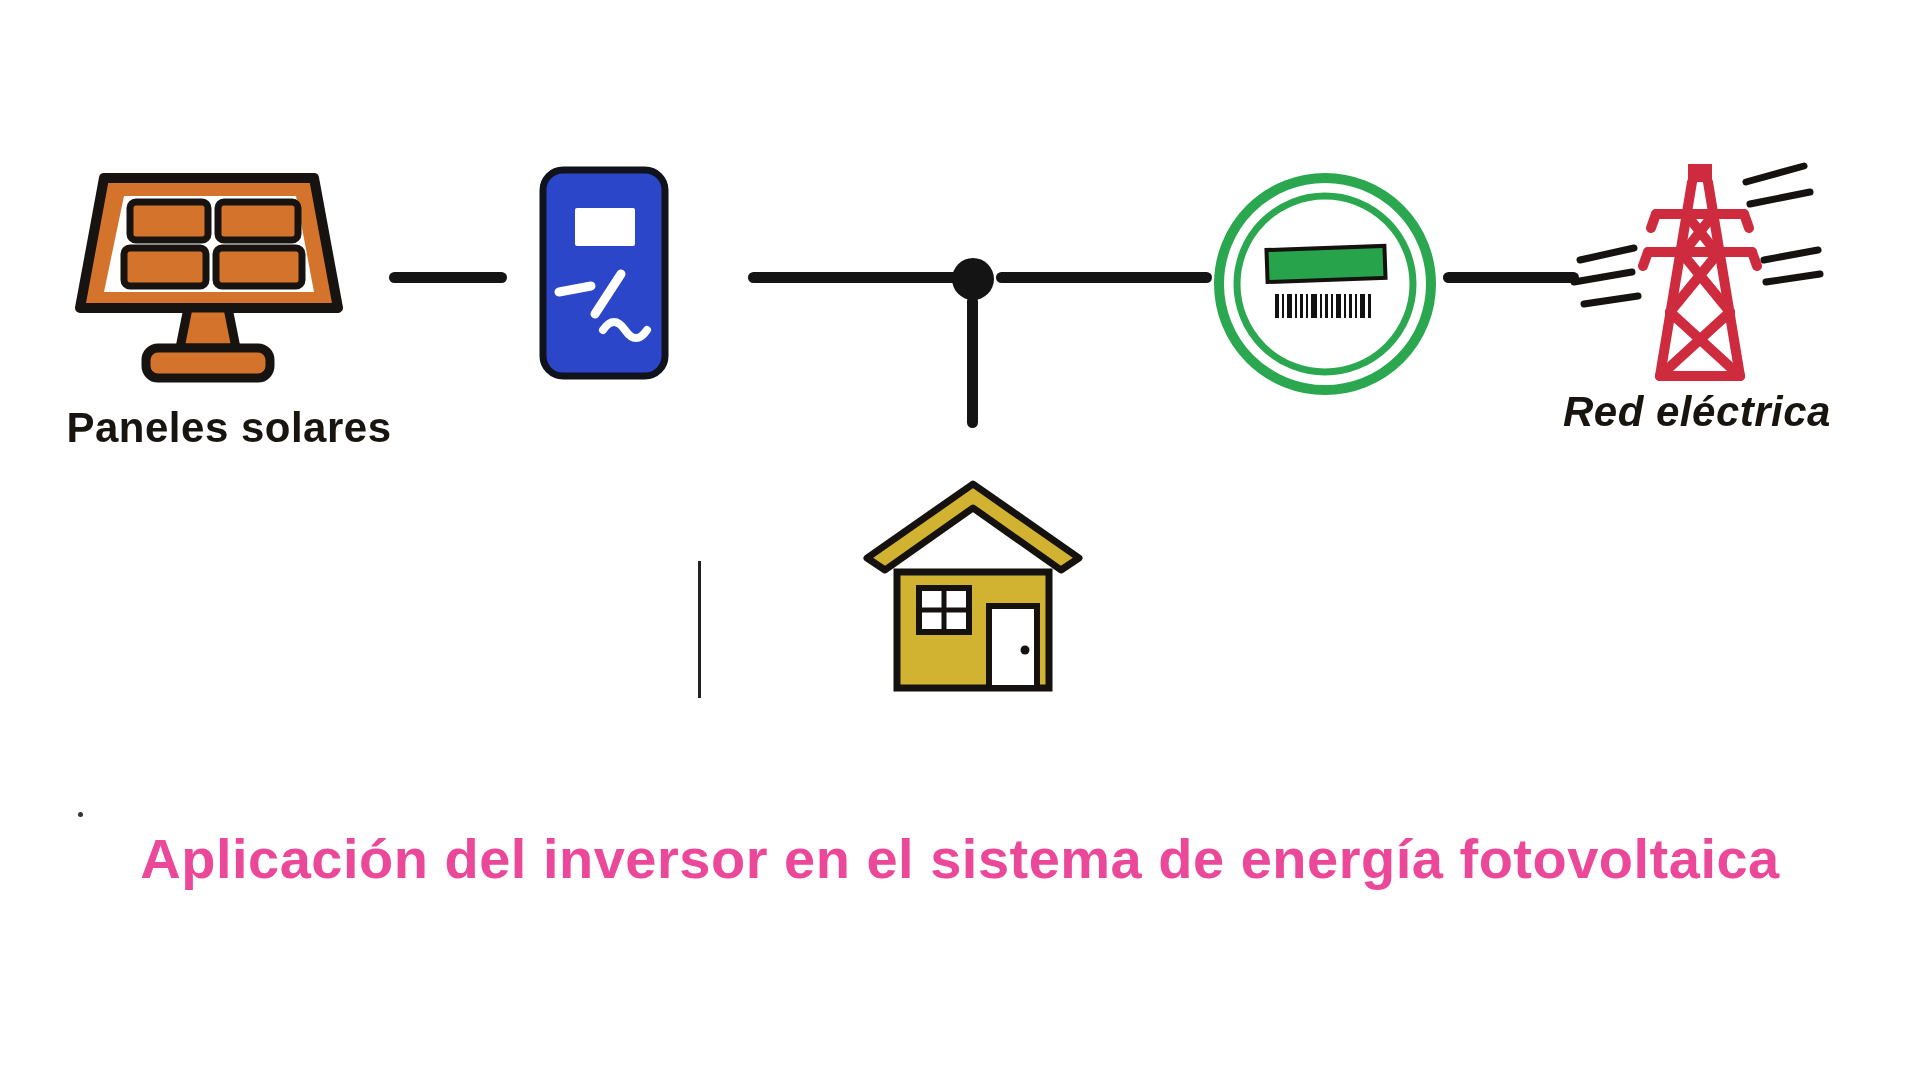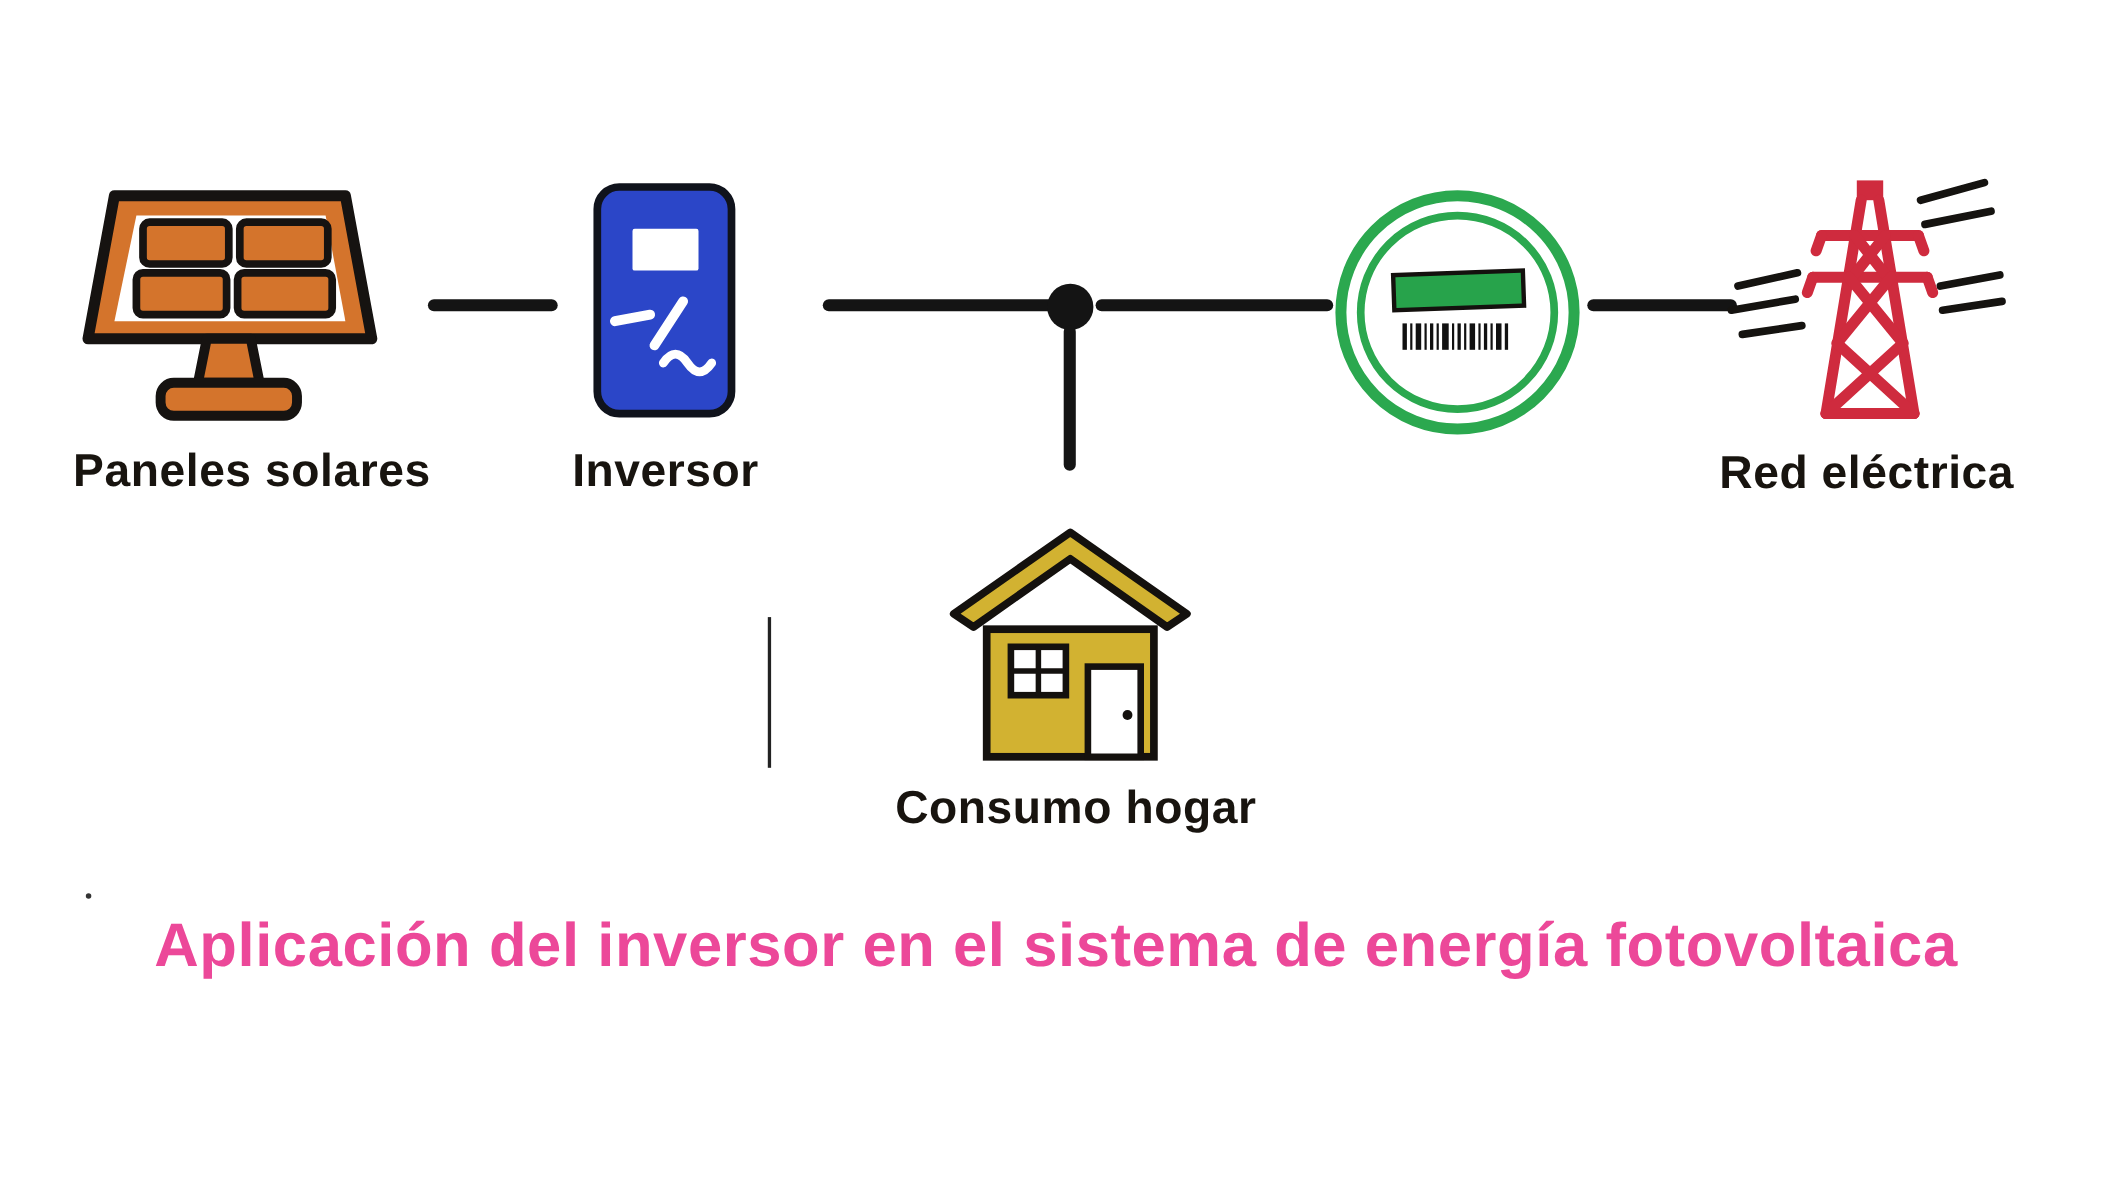--- a/index.html
+++ b/index.html
@@ -35,21 +35,21 @@
   .line3{left:996px; top:272px; width:216px;}
   .line4{left:1443px;top:272px; width:136px;}
   .junction{left:952px;top:258px;}
   .drop{left:967px;top:296px;height:132px;}
   .stray1{left:698px;top:561px;height:137px;}
   .stray2{left:78px;top:812px;}
   
   .lbl-panels  {left:29px;   top:406px;}
   .lbl-inverter{left:405px;  top:406px;}
   .lbl-meter   {left:1125px; top:406px;}
-  .lbl-grid    {left:1497px; top:408px;}
+  .lbl-grid    {left:1497px; top:390px;font-style:italic;}
   .lbl-home    {left:778px;  top:712px;}
 </style>
 </head>
 <body>
 
 <div class="canvas">
 
   <div class="icon ic-panel">
     <svg viewBox="0 0 285 245" xmlns="http://www.w3.org/2000/svg">
       <path d="M38 20 L248 20 L272 150 L14 150 Z" fill="#d4742c" stroke="#161311" stroke-width="10" stroke-linejoin="round"></path>
@@ -72,42 +72,40 @@
     <svg viewBox="0 0 142 222" xmlns="http://www.w3.org/2000/svg">
       <rect x="10" y="8" width="122" height="206" rx="20" fill="#2b46c8" stroke="#10131c" stroke-width="7"></rect>
       <rect x="42" y="46" width="60" height="38" rx="2" fill="#ffffff"></rect>
       <g stroke="#ffffff" stroke-width="9" stroke-linecap="round" fill="none">
         <path d="M26 130 L58 124"></path>
         <path d="M62 152 L88 112"></path>
         <path d="M70 168 q 11 -16 22 0 q 11 16 22 0" stroke-width="8"></path>
       </g>
     </svg>
   </div>
-  <div class="label lbl-inverter">Inversor</div>
 
   <div class="hline line2"></div>
   <div class="dot junction"></div>
   <div class="hline line3"></div>
   <div class="vline drop"></div>
 
   <div class="icon ic-house">
     <svg viewBox="0 0 232 232" xmlns="http://www.w3.org/2000/svg">
       <rect x="40" y="106" width="152" height="116" fill="#d2b231" stroke="#14110e" stroke-width="7"></rect>
       <path d="M10 92 L116 18 L222 92 L204 104 L116 42 L28 104 Z" fill="#d2b231" stroke="#14110e" stroke-width="7" stroke-linejoin="round"></path>
       <g>
         <rect x="62" y="122" width="50" height="44" fill="#ffffff" stroke="#14110e" stroke-width="6"></rect>
         <path d="M87 122 L87 166 M62 144 L112 144" stroke="#14110e" stroke-width="5" fill="none"></path>
       </g>
       <g>
         <rect x="132" y="140" width="48" height="82" fill="#ffffff" stroke="#14110e" stroke-width="6"></rect>
         <circle cx="168" cy="184" r="4.5" fill="#14110e"></circle>
       </g>
     </svg>
   </div>
-  <div class="label lbl-home">Consumo hogar</div>
 
   <div class="icon ic-meter">
     <svg viewBox="0 0 232 232" xmlns="http://www.w3.org/2000/svg">
       <circle cx="116" cy="116" r="106" fill="#ffffff" stroke="#2ba84f" stroke-width="10"></circle>
       <circle cx="116" cy="116" r="88" fill="#ffffff" stroke="#2ba84f" stroke-width="7"></circle>
       <rect x="58" y="80" width="118" height="32" fill="#27a34b" stroke="#14110e" stroke-width="4" transform="rotate(-2 116 96)"></rect>
       <g fill="#111111">
         <rect x="66" y="126" width="4" height="24"></rect>
         <rect x="73" y="126" width="2" height="24"></rect>
         <rect x="78" y="126" width="5" height="24"></rect>

